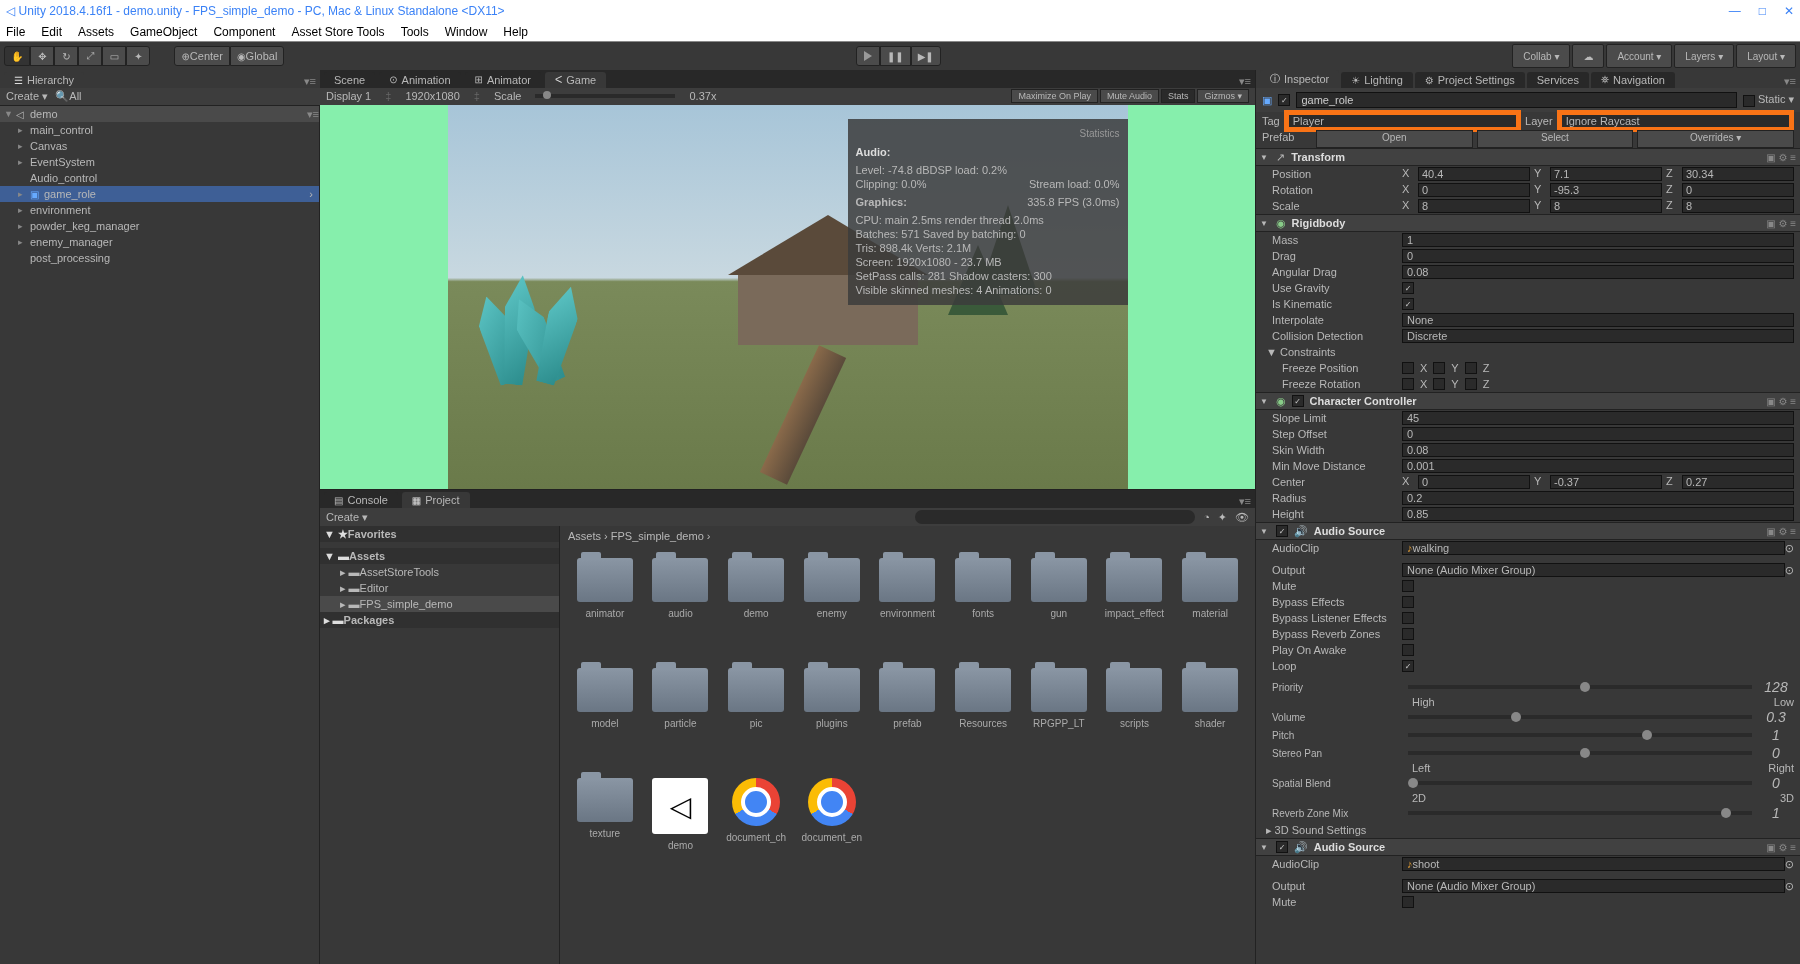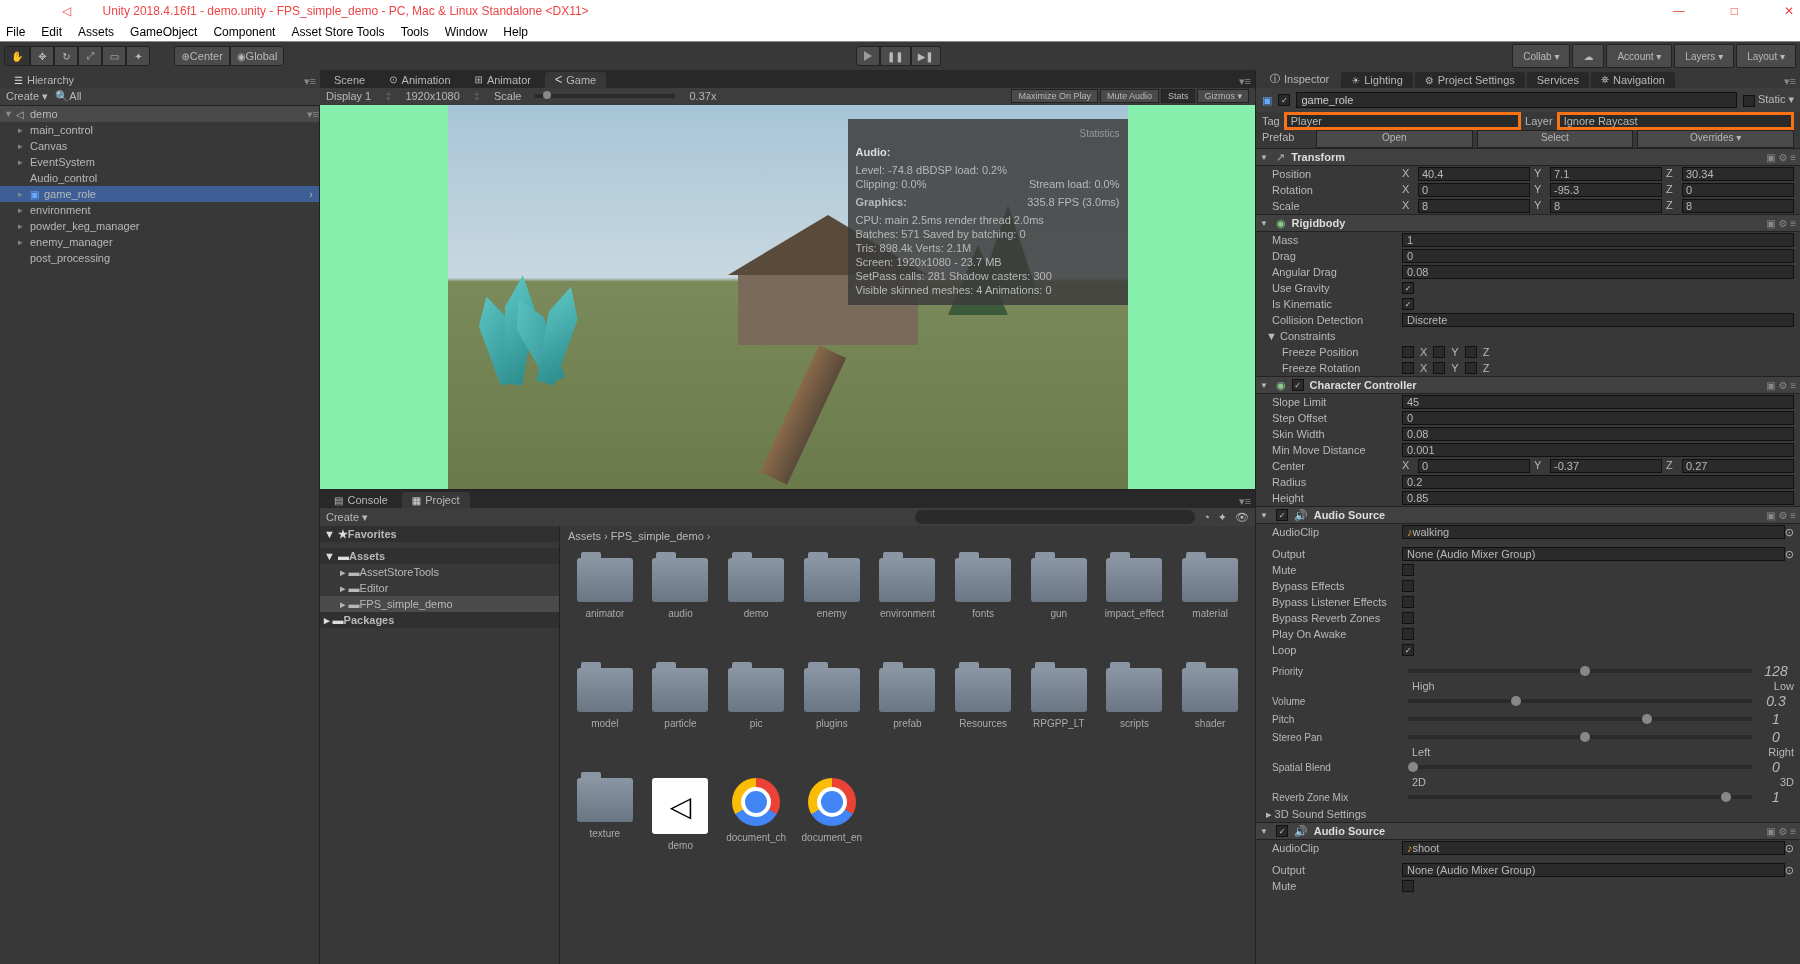--- a/index.html
+++ b/index.html
@@ -1,18 +1,18 @@
 <!DOCTYPE html>
 <html><head>
 <meta charset="utf-8">
 <style>
 * { margin:0; padding:0; box-sizing:border-box; font-family:Arial,sans-serif; font-size:11px; color:#b8b8b8; }
 body { background:#383838; width:1800px; height:964px; overflow:hidden; user-select:none; }
 .title-bar { height:22px; background:#fff; display:flex; align-items:center; padding:0 6px; justify-content:space-between; }
-.title-bar span { color:#ef4444; font-size:12px;margin-left:28px; }
+.title-bar span { color:#3b82f6; font-size:12px; }
 .winbtns { display:flex; gap:18px; color:#000; font-size:13px; }
 .menu-bar { height:20px; background:#fff; display:flex; align-items:center; padding:0 6px; gap:16px; border-bottom:1px solid #888; }
 .menu-bar span { color:#000; font-size:12px; }
 .toolbar { height:28px; background:#383838; display:flex; align-items:center; padding:0 4px; justify-content:space-between; }
 .tb-left,.tb-center,.tb-right { display:flex; align-items:center; gap:2px; }
 .tb-btn { height:20px; min-width:24px; background:#4b4b4b; border:1px solid #222; border-radius:2px; display:flex; align-items:center; justify-content:center; padding:0 6px; cursor:pointer; font-size:10px; }
 .tb-btn.dark { background:#333; }
 .tb-group { display:flex; }
 .tb-group .tb-btn { border-radius:0; }
 .tb-group .tb-btn:first-child { border-radius:3px 0 0 3px; }
@@ -81,21 +81,21 @@
 .chk { width:12px; height:12px; background:#2a2a2a; border:1px solid #111; display:flex; align-items:center; justify-content:center; font-size:8px; }
 .chk.on::after { content:'✓'; color:#ccc; }
 .chk-row { display:flex; gap:6px; align-items:center; }
 .slider { flex:1; height:4px; background:#2a2a2a; position:relative; margin:0 6px; }
 .slider .dot { position:absolute; top:-3px; width:10px; height:10px; background:#888; border-radius:50%; }
 .slider-row { display:flex; align-items:center; height:18px; padding:0 6px; }
 .slider-row .lbl { width:140px; padding-left:10px; font-size:10px; }
 .slider-row .num { width:36px; text-align:center; font-size:14px;font-style:italic; }
 .slider-lbls { display:flex; justify-content:space-between; font-size:8px; color:#777; padding:0 6px 0 156px; }
 .tag-row { height:18px; display:flex; align-items:center; padding:0 6px; gap:4px; font-size:10px; }
-.tag-row .dd { background:#2a2a2a; border:3px solid #f97316; padding:0 4px; flex:1; }
+.tag-row .dd { background:#2a2a2a; border:5px solid #f97316; padding:0 4px; flex:1; }
 .prefab-row { height:18px; display:flex; padding:0 6px; gap:4px; }
 .prefab-row .pbtn { flex:1; background:#4a4a4a; border:1px solid #222; text-align:center; font-size:10px; padding:1px 0; cursor:pointer; }
 svg.play { fill:#999; }
 .icon-opts { margin-left:auto; color:#888; font-size:11px; }
 .search-box { flex:1; background:#2a2a2a; border-radius:8px; height:14px; }
 .tb-right .tb-btn { padding:11px 10px; }
 .proj-subbar { height:18px; background:#3d3d3d; display:flex; align-items:center; padding:0 6px; gap:8px; font-size:10px; }
 .proj-subbar .sp { flex:1; }
 </style>
 </head>
@@ -495,20 +495,24 @@
         </div>
       <div class="insp-row">
           <span class="lbl">Use Gravity</span>
           <div class="chk on"></div>
         </div>
       <div class="insp-row">
           <span class="lbl">Is Kinematic</span>
           <div class="chk on"></div>
         </div>
       <div class="insp-row">
+          <span class="lbl">Interpolate</span>
+          <div class="field">None</div>
+        </div>
+      <div class="insp-row">
           <span class="lbl">Collision Detection</span>
           <div class="field">Discrete</div>
         </div>
       <div class="insp-row">
           <span class="lbl" style="padding-left:4px">▼ <span>Constraints</span></span>
         </div>
       <div class="insp-row">
           <span class="lbl" style="padding-left:20px">Freeze Position</span>
           <div class="chk-row"><div class="chk"></div>X <div class="chk"></div>Y <div class="chk"></div>Z</div>
         </div>

